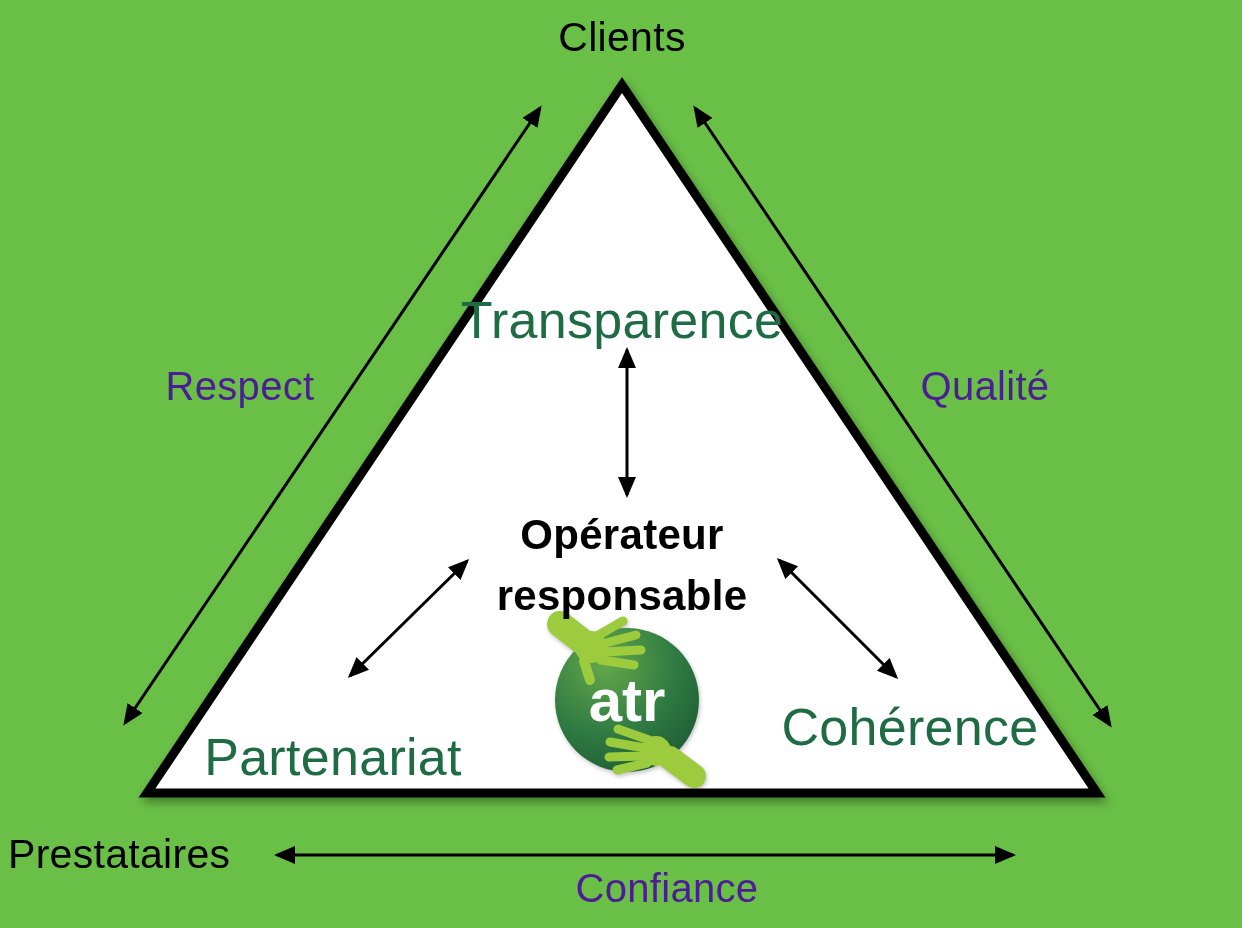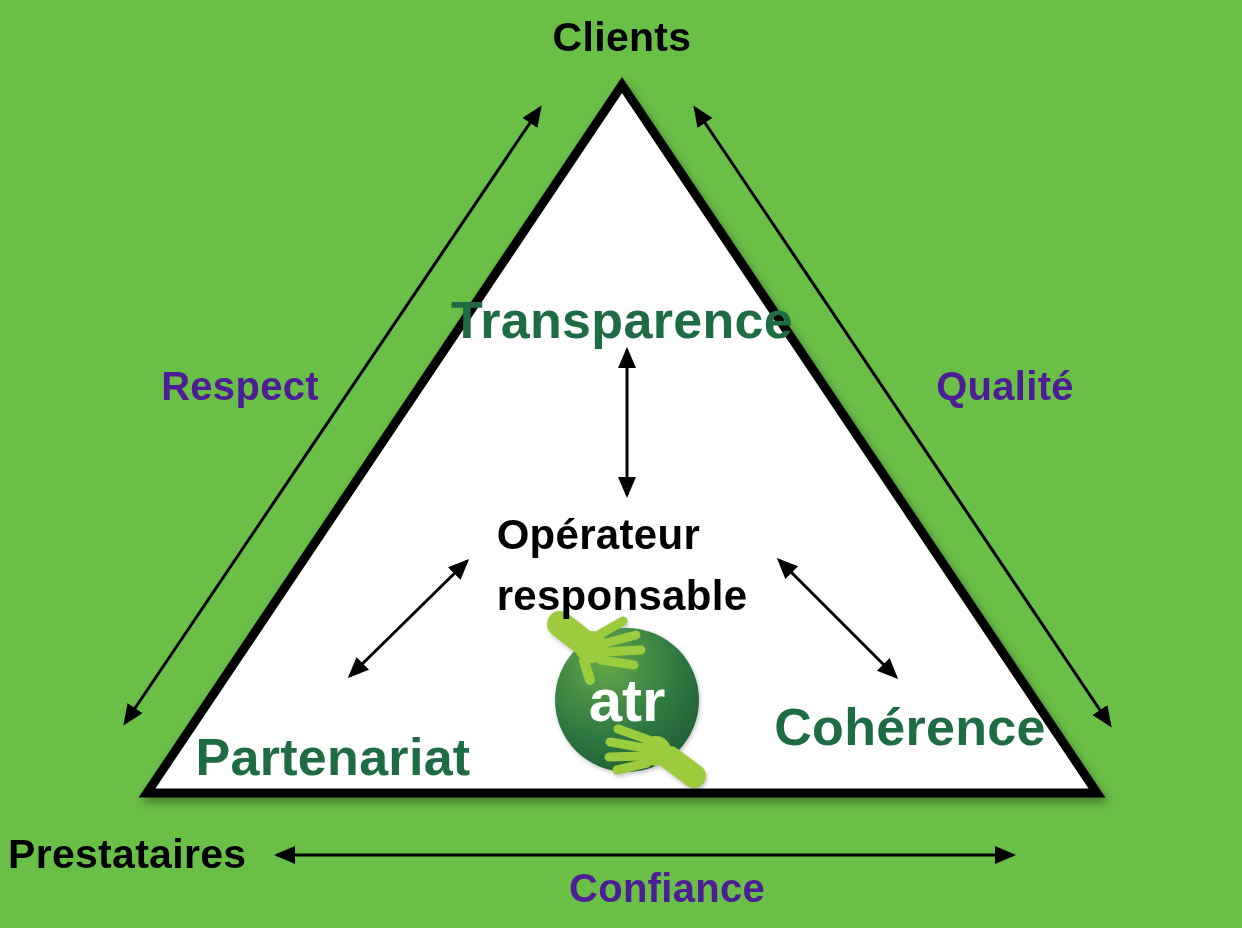--- a/index.html
+++ b/index.html
@@ -7,33 +7,33 @@
     position: relative;
     width: 1242px;
     height: 928px;
     background: #6ABF47;
     overflow: hidden;
     font-family: "Liberation Sans", "DejaVu Sans", sans-serif;
   }
   svg.layer { position: absolute; left: 0; top: 0; }
   .label {
     position: absolute;
-    font-weight: 700;
+    font-weight: 400;
     white-space: nowrap;
     letter-spacing: 0.3px;
     user-select: none;
   }
   .centered { transform: translateX(-50%); }
   .corner-label { font-size: 41px; color: #000000; }
   .edge-label   { font-size: 40px; color: #4c1d95; }
   .inner-label  { font-size: 52px; color: #1E6B44; }
   .center-title {
     font-size: 42px;
     color: #000000;
-    text-align: left;
+    text-align: center;
     line-height: 1.45;
     font-weight: 700;
   }
   .triangle-shadow { filter: drop-shadow(3px 5px 4px rgba(0,0,0,0.35)); }
   .logo-shadow { filter: drop-shadow(1px 2px 2px rgba(0,0,0,0.25)); }
 </style>
 </head>
 <body>
 
 <div class="stage">
@@ -85,21 +85,21 @@
       </g>
 
       <text x="627" y="721" text-anchor="middle" font-family="Liberation Sans, DejaVu Sans, sans-serif" font-weight="700" font-size="60" fill="#FFFFFF">atr</text>
     </g>
   </svg>
 
   <div class="label corner-label centered" style="left:622px; top:14px;">Clients</div>
   <div class="label corner-label" style="left:8px; top:831px;">Prestataires</div>
 
   <div class="label edge-label centered" style="left:240px; top:364px;">Respect</div>
-  <div class="label edge-label centered" style="left:985px; top:364px;margin-left:20px;">Qualité</div>
+  <div class="label edge-label centered" style="left:985px; top:364px;">Qualité</div>
   <div class="label edge-label centered" style="left:628px; top:866px;margin-left:39px;">Confiance</div>
 
   <div class="label inner-label centered" style="left:622px; top:290px;">Transparence</div>
   <div class="label inner-label centered" style="left:333px; top:697px;margin-top:30px;">Partenariat</div>
   <div class="label inner-label centered" style="left:910px; top:697px;">Cohérence</div>
 
   <div class="label center-title centered" style="left:622px; top:505px;">
     <div>Opérateur</div>
     <div>responsable</div>
   </div>

